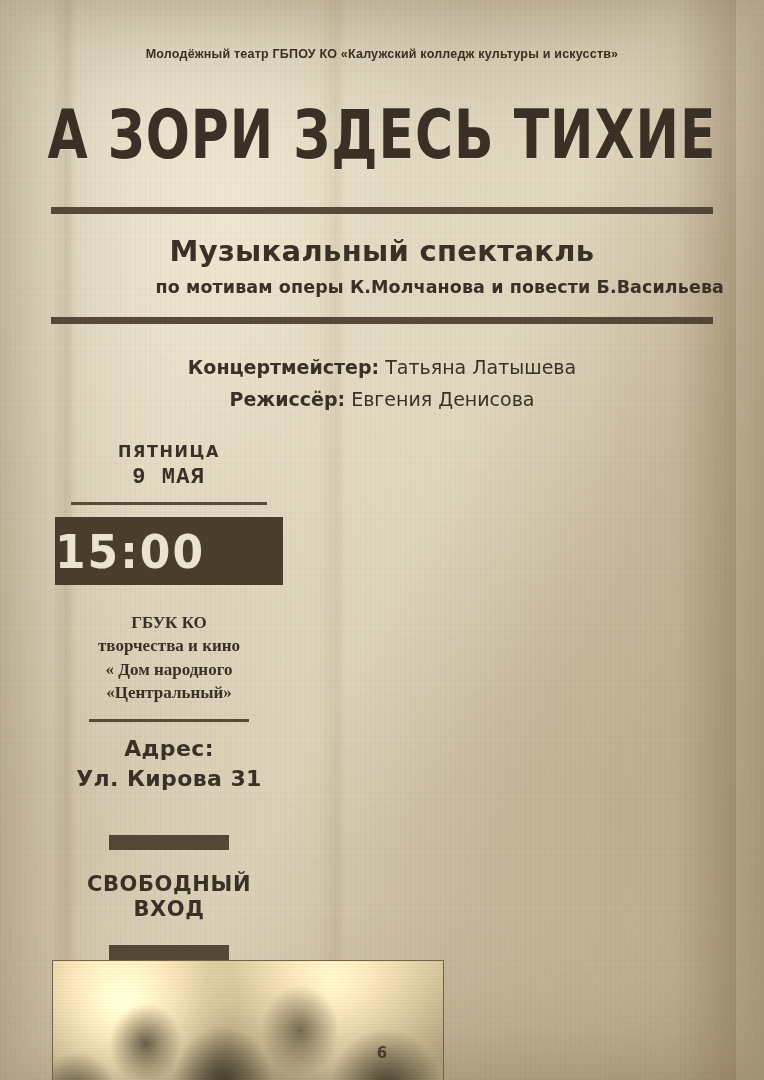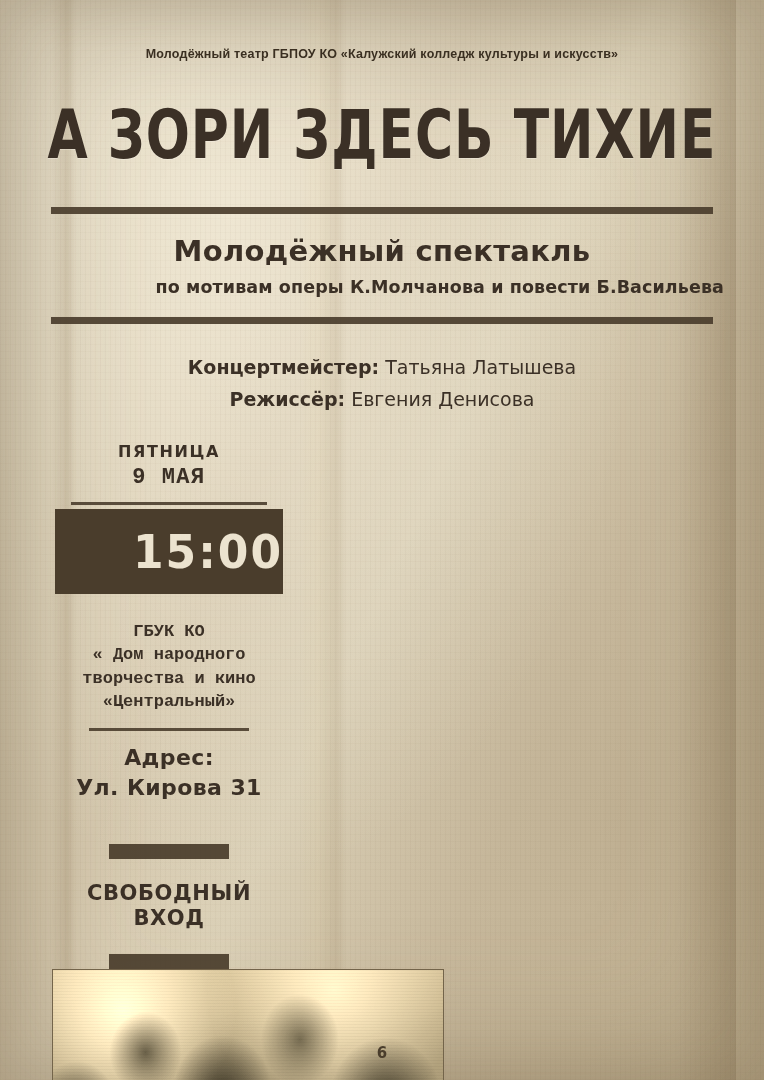--- a/index.html
+++ b/index.html
@@ -159,39 +159,39 @@
     margin-top: 4px;
   }
   .thin-sep {
     height: 3px;
     background: #4a3d2c;
     width: 196px;
     margin: 12px auto 0;
     opacity: .9;
   }
   .time-box {
-    margin: 4px auto 0;
+    margin: 12px auto 0;
     width: 228px;
-    height: 85px;
+    height: 68px;
     background: #4a3d2c;
     display: flex;
     align-items: center;
-    justify-content: flex-end;
+    justify-content: flex-start;
   }
   .time-text {
     font-family: "DejaVu Sans", sans-serif;
     font-size: 44px;
     font-weight: bold;
     color: #ece3cf;
     letter-spacing: 2px;
     transform: scaleY(1.05);
   }
   .venue {
     margin-top: 26px;
-    font-family: Liberation Mono, monospace;
+    font-family: Liberation Serif, serif;
     font-size: 17px;
     font-weight: bold;
     color: #3b3026;
     line-height: 1.38;
   }
   .addr-sep {
     height: 3px;
     background: #4a3d2c;
     width: 160px;
     margin: 14px auto 0;
@@ -378,21 +378,21 @@
   <div class="fold-c"></div>
 
   <div class="content">
 
     <div class="org-line">Молодёжный театр ГБПОУ КО «Калужский колледж культуры и искусств»</div>
 
     <div class="title">А ЗОРИ ЗДЕСЬ ТИХИЕ</div>
 
     <div class="rule top"></div>
 
-    <div class="subtitle1">Молодёжный спектакль</div>
+    <div class="subtitle1">Музыкальный спектакль</div>
     <div class="subtitle2">по мотивам оперы К.Молчанова и повести Б.Васильева</div>
 
     <div class="rule bottom"></div>
 
     <div class="credits">
       <div class="credit-row">
         <span class="credit-role">Концертмейстер:</span>
         <span class="credit-name">Татьяна Латышева</span>
       </div>
       <div class="credit-row">
@@ -408,22 +408,22 @@
         <div class="date">9 МАЯ</div>
 
         <div class="thin-sep"></div>
 
         <div class="time-box">
           <span class="time-text">15:00</span>
         </div>
 
         <div class="venue">
           <div>ГБУК КО</div>
+          <div>творчества и кино</div>
           <div>« Дом народного</div>
-          <div>творчества и кино</div>
           <div>«Центральный»</div>
         </div>
 
         <div class="addr-sep"></div>
 
         <div class="addr">
           <div>Адрес:</div>
           <div>Ул. Кирова 31</div>
         </div>
 

